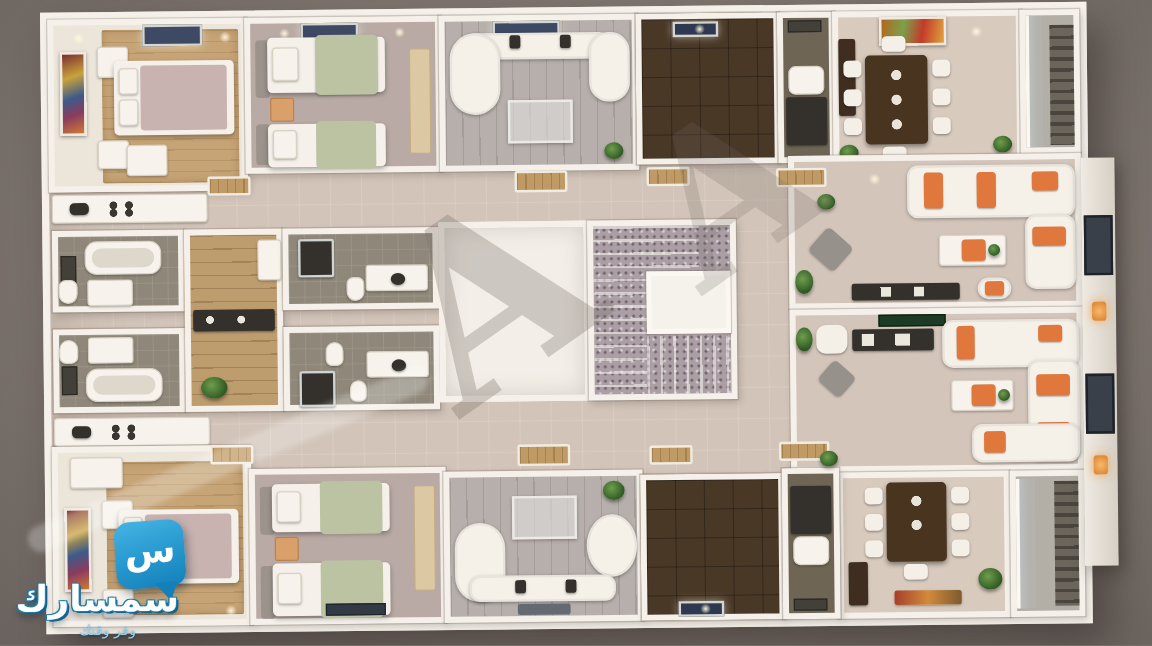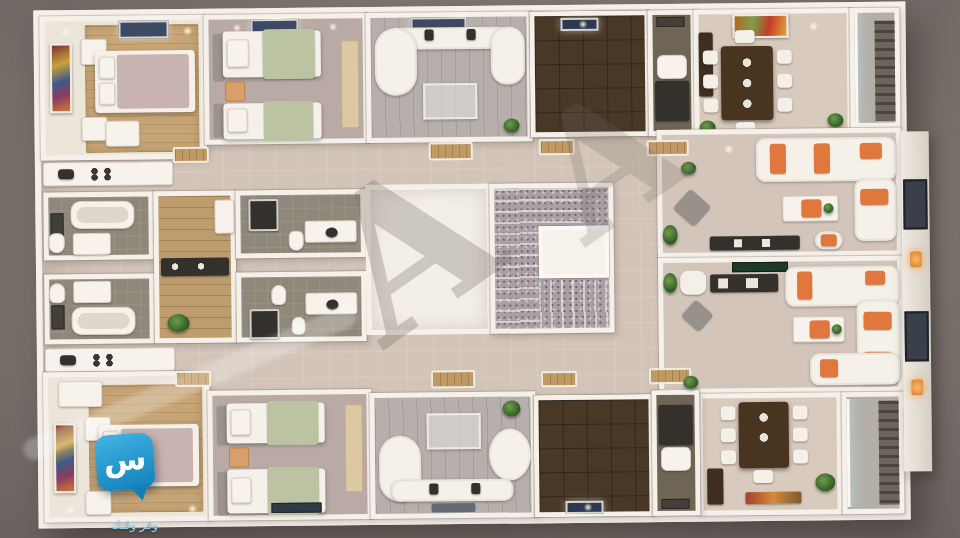--- a/index.html
+++ b/index.html
@@ -50,21 +50,21 @@
   .bubble{position:absolute;left:94px;top:8px;width:58px;height:56px;border-radius:13px;
     background:linear-gradient(165deg, #45b3e4 0%, #2597cd 55%, #1480b9 100%);
     box-shadow:2px 4px 8px rgba(20,40,60,.45);display:flex;align-items:center;justify-content:center;
     transform:rotate(-4deg);}
   .bubble::after{content:"";position:absolute;right:8px;bottom:-12px;width:0;height:0;
     border-left:13px solid transparent;border-right:6px solid transparent;border-top:16px solid #1480b9;}
   .bubble .gl{color:#ffffff;font-size:31px;font-weight:bold;line-height:1;transform:translateY(-3px);}
   .brand{position:absolute;left:0;top:56px;width:158px;text-align:center;direction:rtl;
     font-size:30px;font-weight:bold;color:#ffffff;letter-spacing:1px;
     text-shadow:-1px -1px 0 #1c7fb3, 1px -1px 0 #1c7fb3, -1px 1px 0 #1c7fb3, 2px 2px 0 #12648f, 0 4px 6px rgba(0,20,40,.4);}
-  .tagline{position:absolute;left:64px;top:92px;width:92px;text-align:right;direction:rtl;
+  .tagline{position:absolute;left:64px;top:92px;width:92px;text-align:left;direction:rtl;
     font-size:12px;color:#9bd4ee;text-shadow:0 1px 2px rgba(0,30,50,.5);}
   .artwork{background:linear-gradient(160deg, #7a2e2e 0%, #c8a23c 30%, #3e5a8a 55%, #8a3b5e 75%, #d07a35 100%);
     border:2px solid #efe9df;box-shadow:0 1px 3px rgba(0,0,0,.4);}
   .painting{background:linear-gradient(100deg, #b5651d 0%, #7da04a 35%, #c23b2a 65%, #e0a33c 100%);
     border:2px solid #efe9df;box-shadow:0 1px 3px rgba(0,0,0,.4);}
   .rug-color{background:linear-gradient(90deg, #a5402a, #d28a3c, #7d5a2e);border-radius:2px;box-shadow:0 1px 2px rgba(0,0,0,.3);}
   .darkbox{background:#34302b;border-radius:2px;box-shadow:0 1px 2px rgba(0,0,0,.4);}
 </style>
 </head>
 <body>
@@ -362,16 +362,17 @@
   </div>
 
   <div class="watermark" style="left:330px;top:130px;font-size:200px;transform:rotate(-35deg)"><span>A</span></div>
   <div class="watermark" style="left:540px;top:60px;font-size:170px;transform:rotate(-35deg);color:rgba(115,105,98,.22)"><span>A</span></div>
   <div class="streak" style="left:10px;top:372px;width:360px;height:22px;transform:rotate(-23deg)"></div>
 
   <div class="logo">
     <div class="bubble">
       <span class="gl">س</span>
     </div>
+    <div class="brand">سمسارك</div>
     <div class="tagline">وفر وقتك</div>
   </div>
 
 </div>
 
 </body></html>

